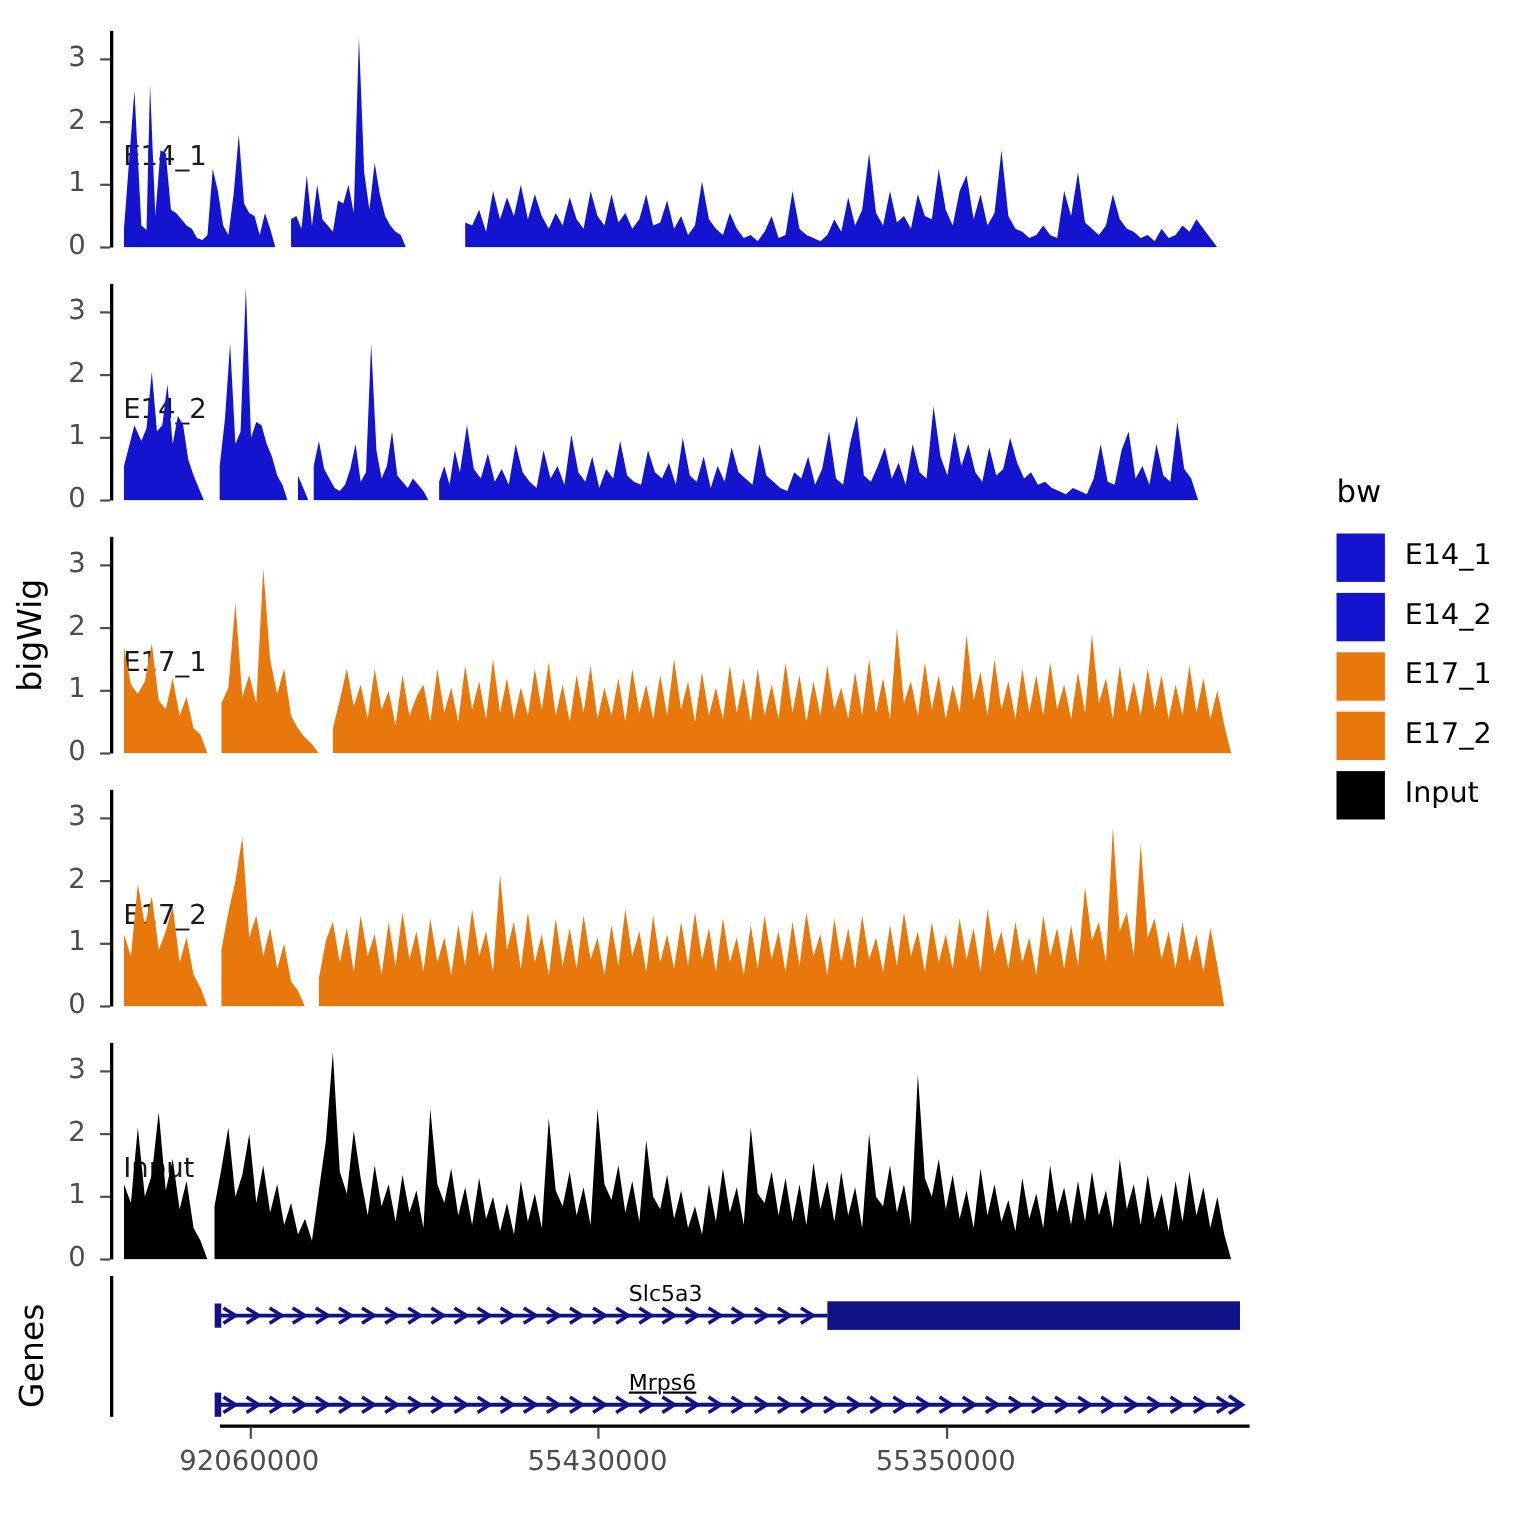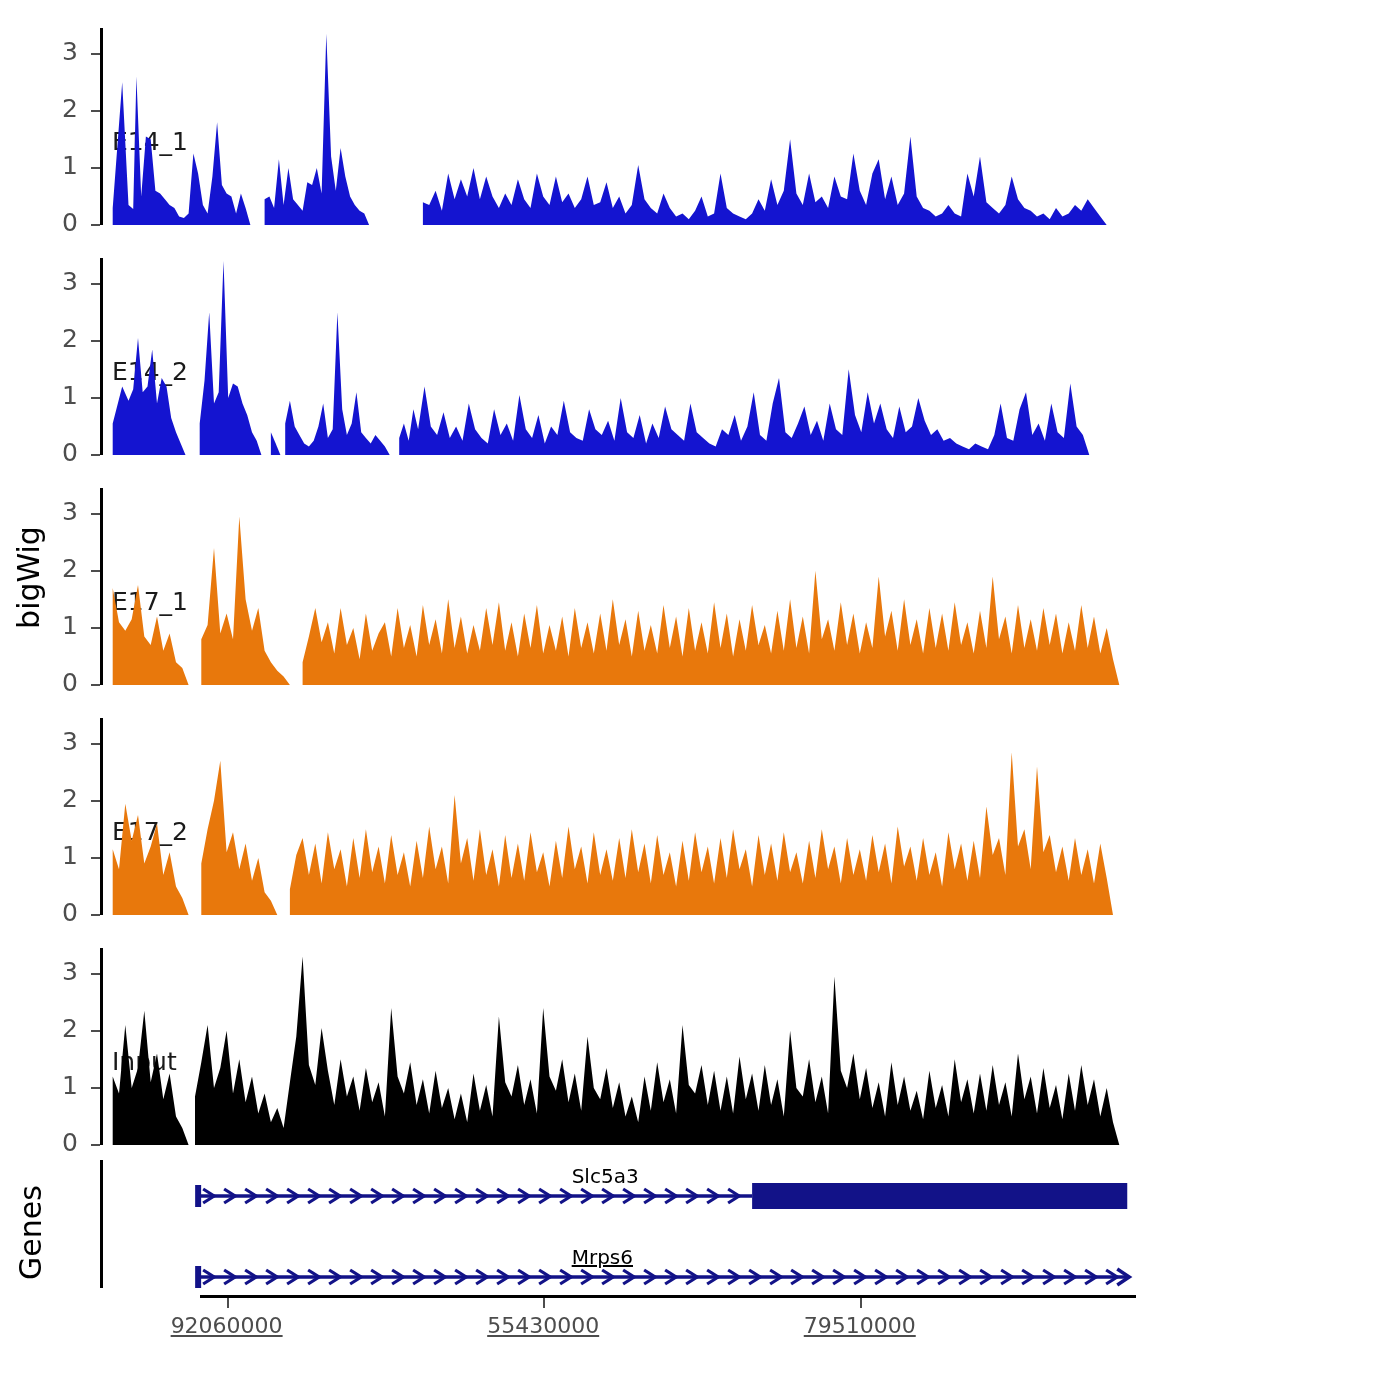--- a/index.html
+++ b/index.html
@@ -25,21 +25,21 @@
   .plotarea svg{display:block;}
 
   
   #genes-panel{position:absolute;}
   #genes-axisline{position:absolute;background:#000;width:3px;}
   .genelab{position:absolute;font-size:20px;color:#000;white-space:nowrap;}
 
   
   #xaxis-line{position:absolute;background:#000;height:3px;}
   .xtick{position:absolute;background:#4d4d4d;width:2px;height:10px;}
-  .xticklab{position:absolute;font-size:22px;color:#4d4d4d;text-align:center;width:220px;text-decoration:underline;}
+  .xticklab{position:absolute;font-size:25px;color:#4d4d4d;text-align:center;width:220px;}
   #xlab{position:absolute;font-size:30px;color:#000;text-align:center;}
 
   
   #legend{position:absolute;}
   #legend-title{position:absolute;font-size:28px;color:#000;}
   .legend-row{position:absolute;height:46px;}
   .legend-key{position:absolute;left:0;top:1px;width:44px;height:44px;}
   .legend-txt{position:absolute;left:62px;top:6px;font-size:26px;color:#000;white-space:nowrap;}
 </style>
 </head>
@@ -237,17 +237,42 @@
       <div class="genelab" style="left: 571.681px; top: 1245px; text-decoration: underline;">Mrps6</div>
     </div>
 
   <div id="xaxis">
       <div id="xaxis-line" style="left: 200px; top: 1295px; width: 936px;"></div>
       <div class="xtick" style="left: 226.626px; top: 1298px;"></div>
       <div class="xticklab" style="left: 116.626px; top: 1313px;">92060000</div>
       <div class="xtick" style="left: 543.19px; top: 1298px;"></div>
       <div class="xticklab" style="left: 433.19px; top: 1313px;">55430000</div>
       <div class="xtick" style="left: 859.755px; top: 1298px;"></div>
-      <div class="xticklab" style="left: 749.755px; top: 1313px;">79510000</div>
+      <div class="xticklab" style="left: 749.755px; top: 1313px;">55350000</div>
     </div>
 
+  <div id="legend" style="left: 1215px; top: 430px; width: 180px; height: 300px;">
+    <div id="legend-title" style="left: 0px; top: 0px;">bw</div>
+    <div id="legend-items" style="position: absolute; left: 0px; top: 54px;">
+        <div class="legend-row" style="left: 0px; top: 0px; width: 180px;">
+          <div class="legend-key" style="background: rgb(20, 20, 208);"></div>
+          <div class="legend-txt">E14_1</div>
+        </div>
+        <div class="legend-row" style="left: 0px; top: 54px; width: 180px;">
+          <div class="legend-key" style="background: rgb(20, 20, 208);"></div>
+          <div class="legend-txt">E14_2</div>
+        </div>
+        <div class="legend-row" style="left: 0px; top: 108px; width: 180px;">
+          <div class="legend-key" style="background: rgb(232, 120, 12);"></div>
+          <div class="legend-txt">E17_1</div>
+        </div>
+        <div class="legend-row" style="left: 0px; top: 162px; width: 180px;">
+          <div class="legend-key" style="background: rgb(232, 120, 12);"></div>
+          <div class="legend-txt">E17_2</div>
+        </div>
+        <div class="legend-row" style="left: 0px; top: 216px; width: 180px;">
+          <div class="legend-key" style="background: rgb(0, 0, 0);"></div>
+          <div class="legend-txt">Input</div>
+        </div>
+      </div>
+  </div>
 
 </div>
 
 </body></html>

